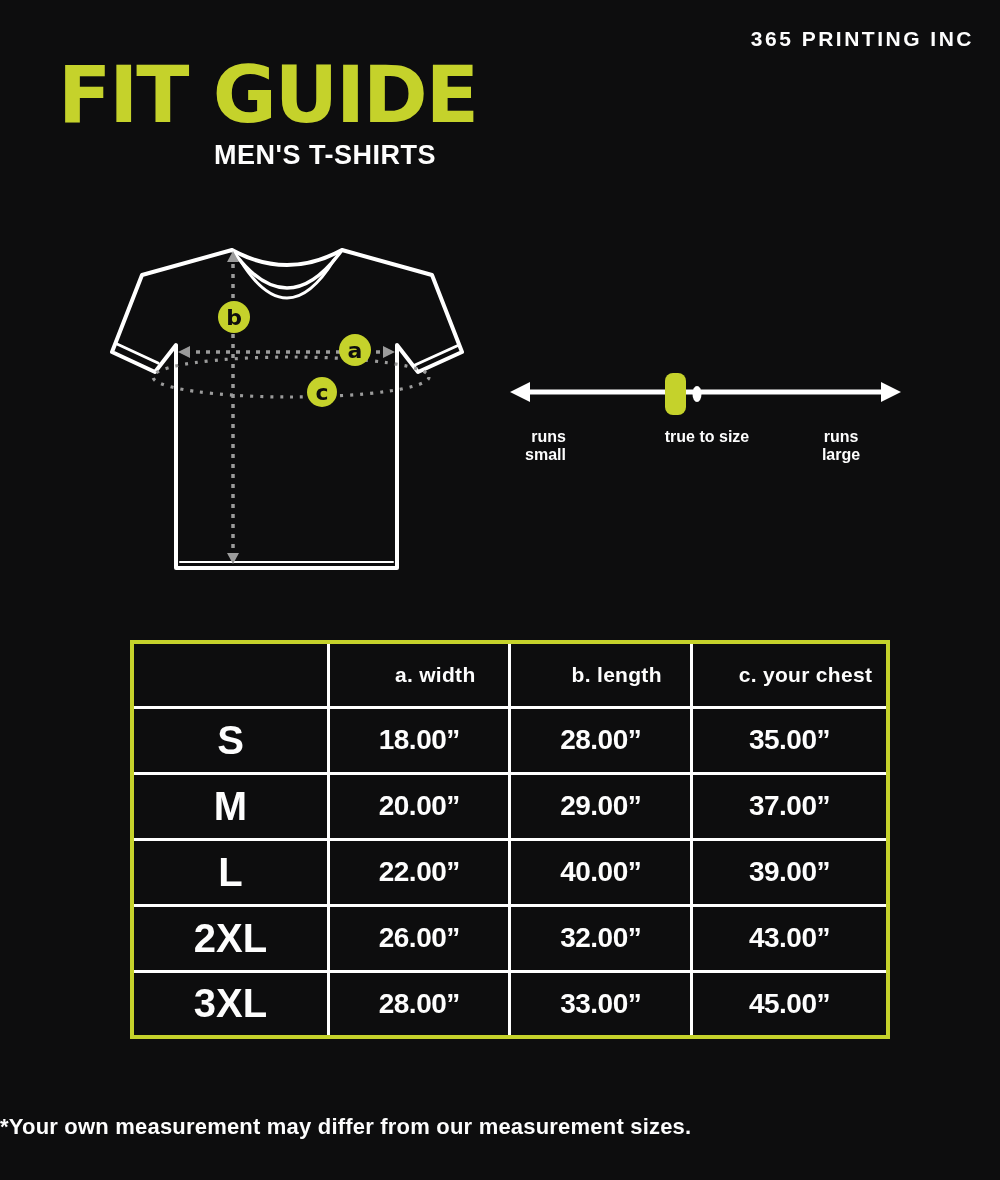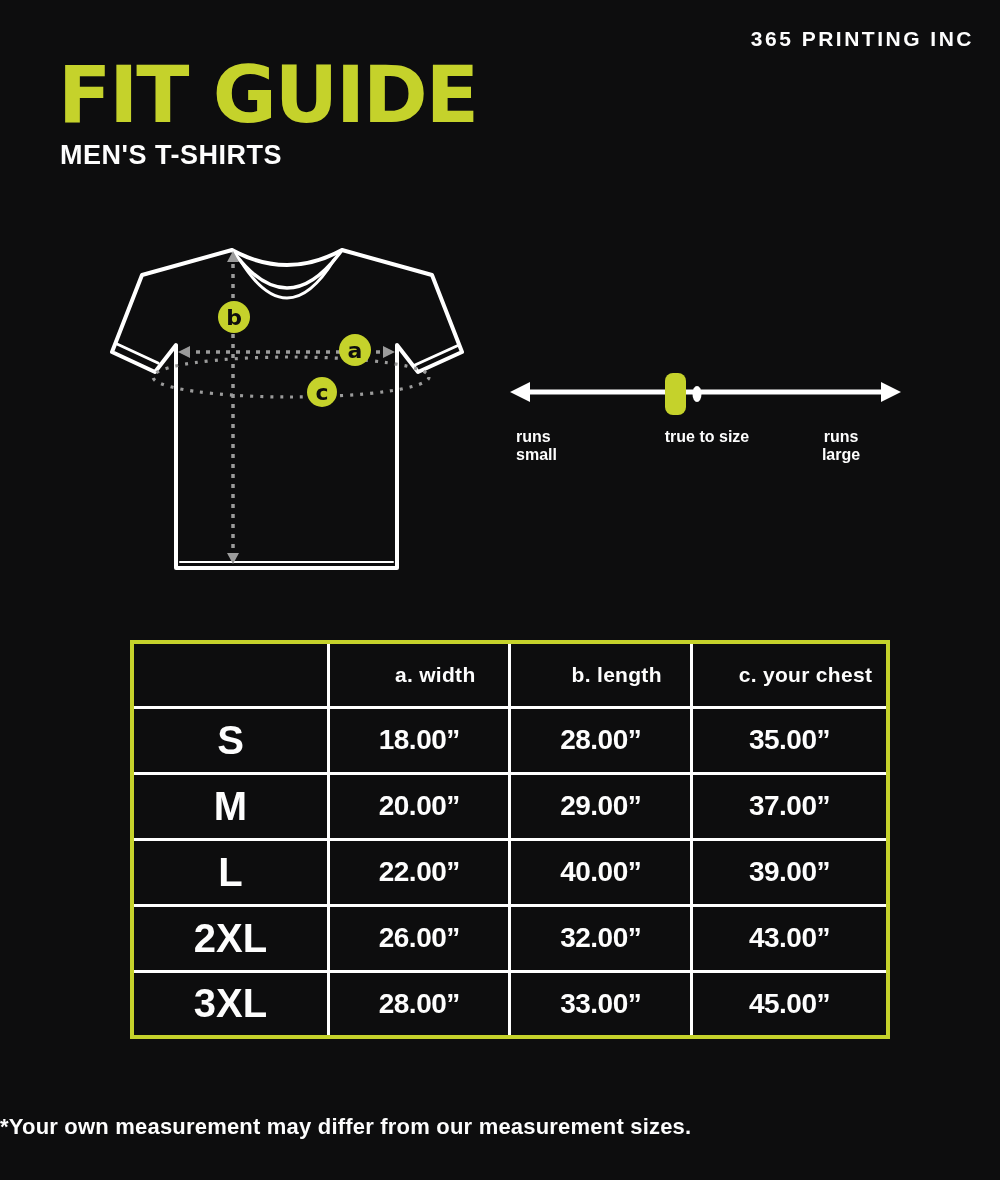--- a/index.html
+++ b/index.html
@@ -24,31 +24,31 @@
   }
   .title{
     position:absolute;left:58px;top:53px;
     color:var(--lime);font-weight:bold;font-size:78px;line-height:1.1;
     letter-spacing:-2px;
     font-family:"DejaVu Sans",sans-serif;
     text-align:right;
   }
   .subtitle{
     position:absolute;left:60px;top:140px;width:376px;
-    text-align:left;
+    text-align:right;
     color:var(--white);font-weight:bold;font-size:27px;letter-spacing:.5px;
     font-family:"Liberation Sans",sans-serif;
   }
   .tshirt-svg{position:absolute;left:100px;top:230px;width:372px;height:345px;}
   .scale-svg{position:absolute;left:500px;top:364px;width:410px;height:60px;}
   .scale-label{
     position:absolute;color:var(--white);font-weight:bold;font-size:16px;line-height:1.12;
     font-family:"Liberation Sans",sans-serif;
   }
-  .lbl-small{left:516px;top:428px;width:62px;text-align:left;}
+  .lbl-small{left:504px;top:428px;width:62px;text-align:right;}
   .lbl-true{left:662px;top:428px;width:90px;text-align:center;}
   .lbl-large{left:810px;top:428px;width:62px;text-align:center;}
   .size-table-wrap{position:absolute;left:130px;top:640px;width:760px;}
   table.size-table{
     width:100%;border-collapse:collapse;table-layout:fixed;
     border:4px solid var(--lime);
   }
   table.size-table td{
     border:3px solid #ffffff;
     text-align:center;vertical-align:middle;

